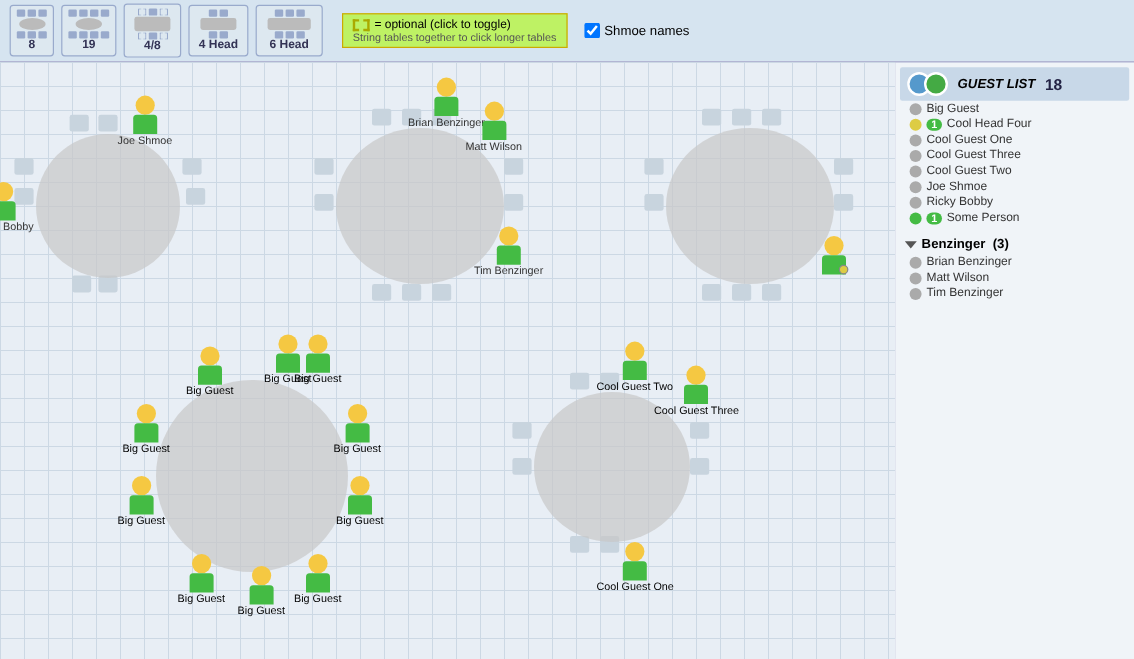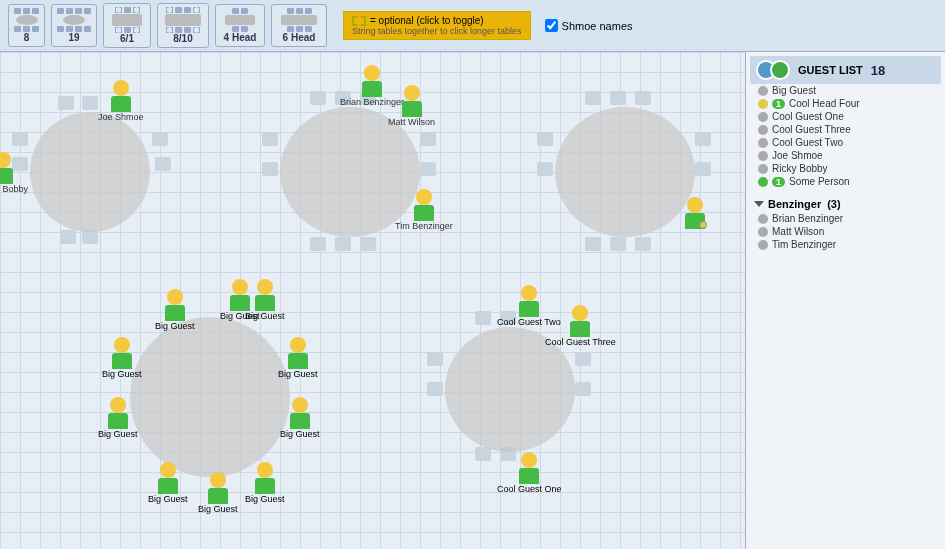--- a/index.html
+++ b/index.html
@@ -4,21 +4,21 @@
   <style>
     * { box-sizing: border-box; margin: 0; padding: 0; }
     body { font-family: Arial, sans-serif; font-size: 11px; background: #e8eef5; width: 945px; height: 549px; overflow: hidden; display: flex; }
 
     
     #toolbar {
       position: absolute; top: 0; left: 0; right: 0; height: 52px;
       background: #d6e4f0; border-bottom: 1px solid #aac; display: flex; align-items: center; padding: 4px 8px; gap: 6px; z-index: 10;
     }
     .legend-box {
-      background: #eab308; border: 1px solid #ccaa00; padding: 3px 8px; font-size: 10px; margin-left: 8px;
+      background: #bef264; border: 1px solid #ccaa00; padding: 3px 8px; font-size: 10px; margin-left: 8px;
     }
     .show-names-box { display: flex; align-items: center; gap: 4px; font-size: 11px; margin-left: 8px; }
 
     
     #main { position: absolute; top: 52px; left: 0; right: 200px; bottom: 0; overflow: auto; background: #e8eef5; }
     #canvas { position: relative; width: 780px; height: 520px; }
 
     
     #sidebar {
       position: absolute; top: 52px; right: 0; width: 200px; bottom: 0;
@@ -92,39 +92,23 @@
         <span class="s opt"></span>
         <span class="s"></span>
         <span class="s opt"></span>
       </div>
     <div style="width:30px;height:12px;background:#bbb;margin:1px 0;border-radius:2px;"></div>
     <div class="seats-bot">
         <span class="s opt"></span>
         <span class="s"></span>
         <span class="s opt"></span>
       </div>
-    <span class="tb-num">6/1</span>
-  </div>
-
-  <div class="tb-item" style="min-width:52px;">
-    <div class="seats-top">
-        <span class="s opt"></span>
-        <span class="s"></span>
-        <span class="s"></span>
-        <span class="s opt"></span>
-      </div>
-    <div style="width:36px;height:12px;background:#bbb;margin:1px 0;border-radius:2px;"></div>
-    <div class="seats-bot">
-        <span class="s opt"></span>
-        <span class="s"></span>
-        <span class="s"></span>
-        <span class="s opt"></span>
-      </div>
-    <span class="tb-num">8/10</span>
-  </div>
+    <span class="tb-num">4/8</span>
+  </div>
+
 
   <div class="tb-item" style="min-width:50px;">
     <div class="seats-top">
         <span class="s"></span>
         <span class="s"></span>
       </div>
     <div style="width:30px;height:10px;background:#bbb;margin:1px 0;border-radius:2px;"></div>
     <div class="seats-bot">
         <span class="s"></span>
         <span class="s"></span>
@@ -387,21 +371,21 @@
   </div>
 </div>
 
 <div id="sidebar">
 
   <div class="sidebar-header">
     <div style="display:flex;margin-right:4px;">
       <div style="width:20px;height:20px;border-radius:50%;background:#5599cc;border:2px solid #fff;"></div>
       <div style="width:20px;height:20px;border-radius:50%;background:#44aa44;border:2px solid #fff;margin-left:-6px;"></div>
     </div>
-    <span style="font-size:11px;font-weight:bold;">GUEST LIST</span>
+    <span style="font-size:11px;font-weight:bold;font-style:italic;">GUEST LIST</span>
     <span style="margin-left:4px;font-size:13px;font-weight:bold;color:#224;">18</span>
   </div>
 
 
   <div>
     <div class="guest-item">
       <span class="dot"></span>
       <span>Big Guest</span>
     </div>
     <div class="guest-item">

